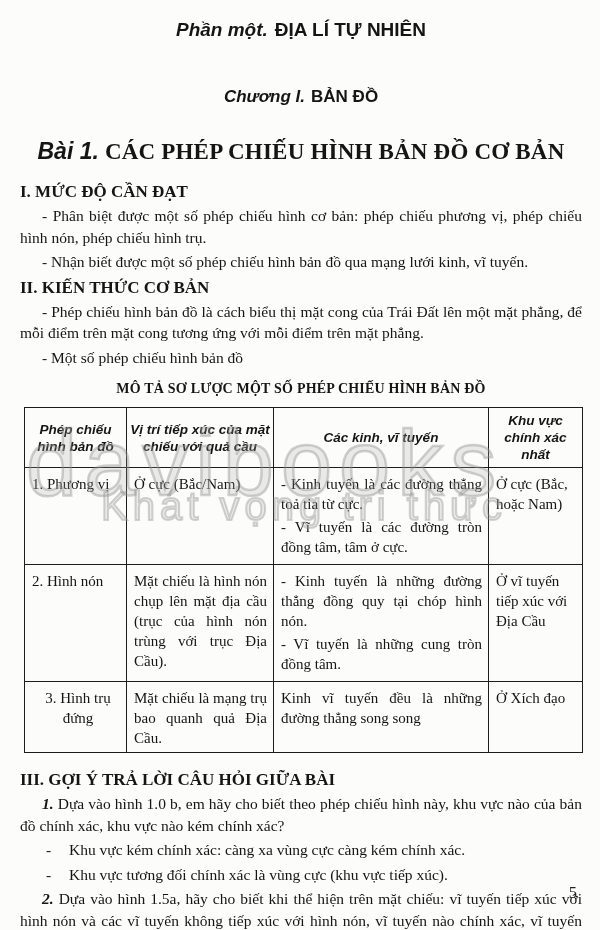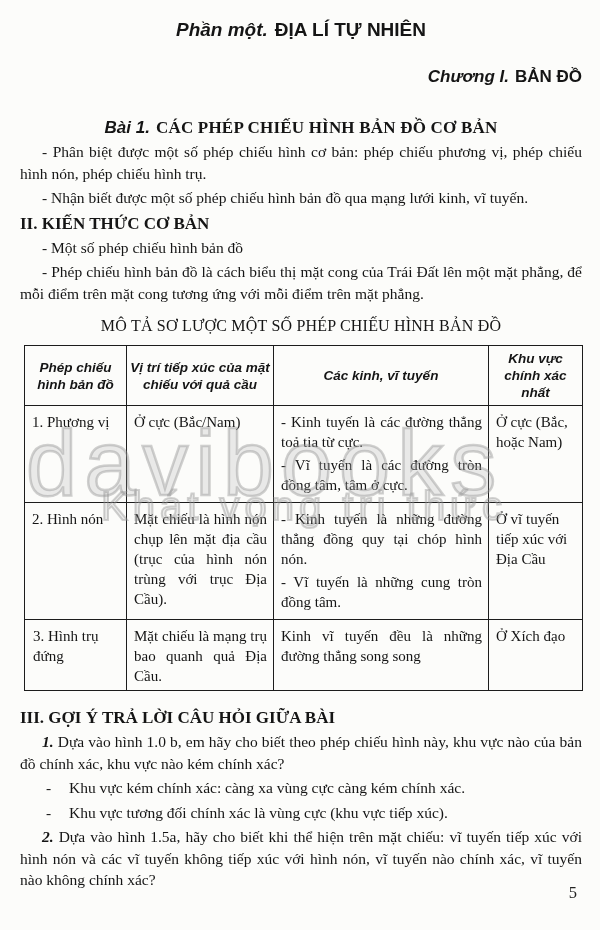--- a/index.html
+++ b/index.html
@@ -16,66 +16,66 @@
 
   
   .h-part {
     text-align: center;
     font-family: "Liberation Sans", sans-serif;
     font-size: 19px; font-weight: bold;
     margin-top: 5px;
   }
   .h-part .lbl { font-style: italic; margin-right: 7px; }
   .h-chapter {
-    text-align: right;
+    text-align: center;
     font-family: "Liberation Sans", sans-serif;
     font-size: 17px; font-weight: bold;
-    margin-top: 26px;
+    margin-top: 46px;
   }
   .h-chapter .lbl { font-style: italic; margin-right: 6px; }
-  .h-lesson { text-align: center; margin-top: 31px; font-size: 17px; }
+  .h-lesson { text-align: center; margin-top: 31px; font-size: 23px; }
   .h-lesson .lbl {
     font-family: "Liberation Sans", sans-serif;
     font-style: italic; font-weight: bold; margin-right: 6px;
   }
   .h-lesson .ttl { font-weight: bold; letter-spacing: 0.2px; }
 
   
   .sec-head { font-size: 17px; font-weight: bold; margin-top: 17px; }
   .sec-head.tight { margin-top: 5px; }
   .para {
     font-size: 15.5px; line-height: 21.5px;
     text-align: justify; text-indent: 22px;
     margin-top: 3px;
   }
   .para.noj { text-align: left; }
 
   
   .tbl-title {
-    text-align: center; font-weight: normal;
-    font-size: 16px; letter-spacing: 0.2px;
+    text-align: center; font-weight: bold;
+    font-size: 14px; letter-spacing: 0.2px;
     margin: 13px 0 10px;
   }
   table { border-collapse: collapse; table-layout: fixed; width: 558px; margin-left: 4px; border-radius: 14px; }
   col.c1 { width: 102px; } col.c2 { width: 147px; }
   col.c3 { width: 215px; } col.c4 { width: 94px; }
   th, td { border: 1.7px solid #1c1c1c; vertical-align: top; }
   th {
     font-family: "Liberation Sans", sans-serif;
     font-style: italic; font-weight: bold;
     font-size: 13.5px; line-height: 17px;
     text-align: center; vertical-align: middle;
     padding: 4px 3px; height: 54px;
   }
   td { font-size: 15px; line-height: 20px; padding: 6px 6px 4px 7px; }
   tr.r1 td { height: 84px; }
   tr.r2 td { height: 97px; }
   tr.r3 td { height: 59px; }
   td.just { text-align: justify; }
-  td.ctr  { text-align: left; padding-left: 8px; padding-right: 3px; }
+  td.ctr  { text-align: center; padding-left: 8px; padding-right: 3px; }
   .cell-line { margin-bottom: 3px; }
 
   
   .watermark {
     position: absolute; left: 0; top: 424px; width: 484px;
     pointer-events: none; z-index: 6;
     font-family: "Liberation Sans", sans-serif;
     user-select: none;
   }
   .wm1 {
@@ -113,26 +113,27 @@
   </div>
 
   <div class="h-chapter">
     <span class="lbl">Chương I.</span><span class="ttl">BẢN ĐỒ</span>
   </div>
 
   <div class="h-lesson">
     <span class="lbl">Bài 1.</span><span class="ttl">CÁC PHÉP CHIẾU HÌNH BẢN ĐỒ CƠ BẢN</span>
   </div>
 
+  <div class="sec-head">I. MỨC ĐỘ CẦN ĐẠT</div>
   <p class="para">- Phân biệt được một số phép chiếu hình cơ bản: phép chiếu phương vị, phép chiếu hình nón, phép chiếu hình trụ.</p>
   <p class="para">- Nhận biết được một số phép chiếu hình bản đồ qua mạng lưới kinh, vĩ tuyến.</p>
 
   <div class="sec-head tight">II. KIẾN THỨC CƠ BẢN</div>
+  <p class="para">- Phép chiếu hình bản đồ là cách biểu thị mặt cong của Trái Đất lên một mặt phẳng, để mỗi điểm trên mặt cong tương ứng với mỗi điểm trên mặt phẳng.</p>
   <p class="para noj">- Một số phép chiếu hình bản đồ</p>
-  <p class="para">- Phép chiếu hình bản đồ là cách biểu thị mặt cong của Trái Đất lên một mặt phẳng, để mỗi điểm trên mặt cong tương ứng với mỗi điểm trên mặt phẳng.</p>
 
   <div class="tbl-title">MÔ TẢ SƠ LƯỢC MỘT SỐ PHÉP CHIẾU HÌNH BẢN ĐỒ</div>
 
   <table>
     <colgroup>
         <col class="c1">
         <col class="c2">
         <col class="c3">
         <col class="c4">
       </colgroup>

